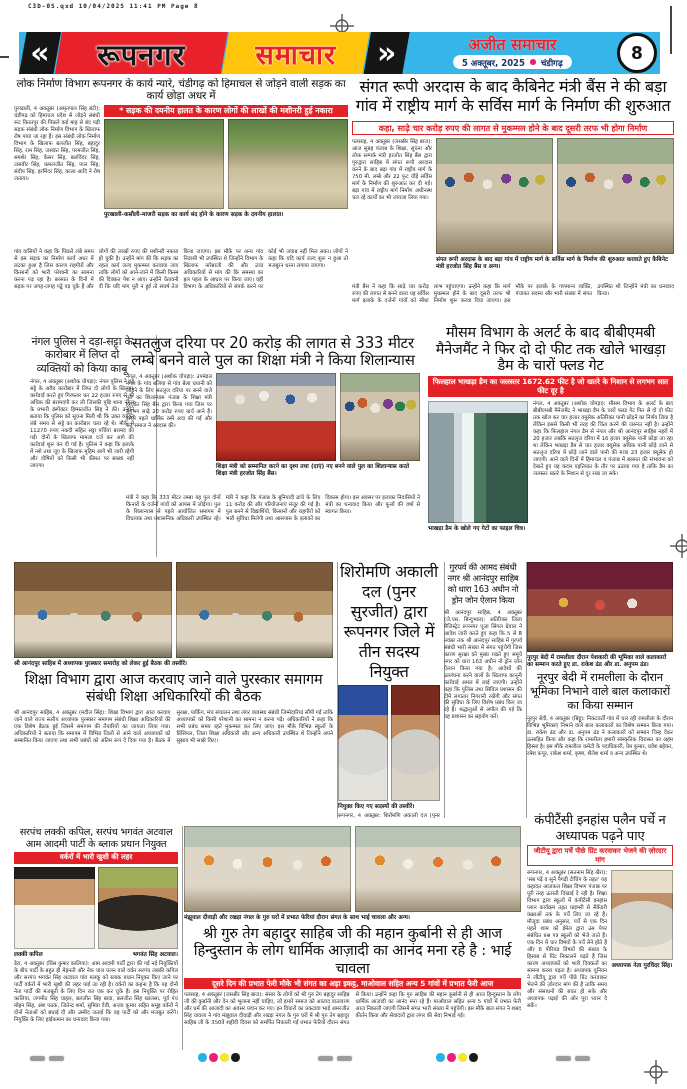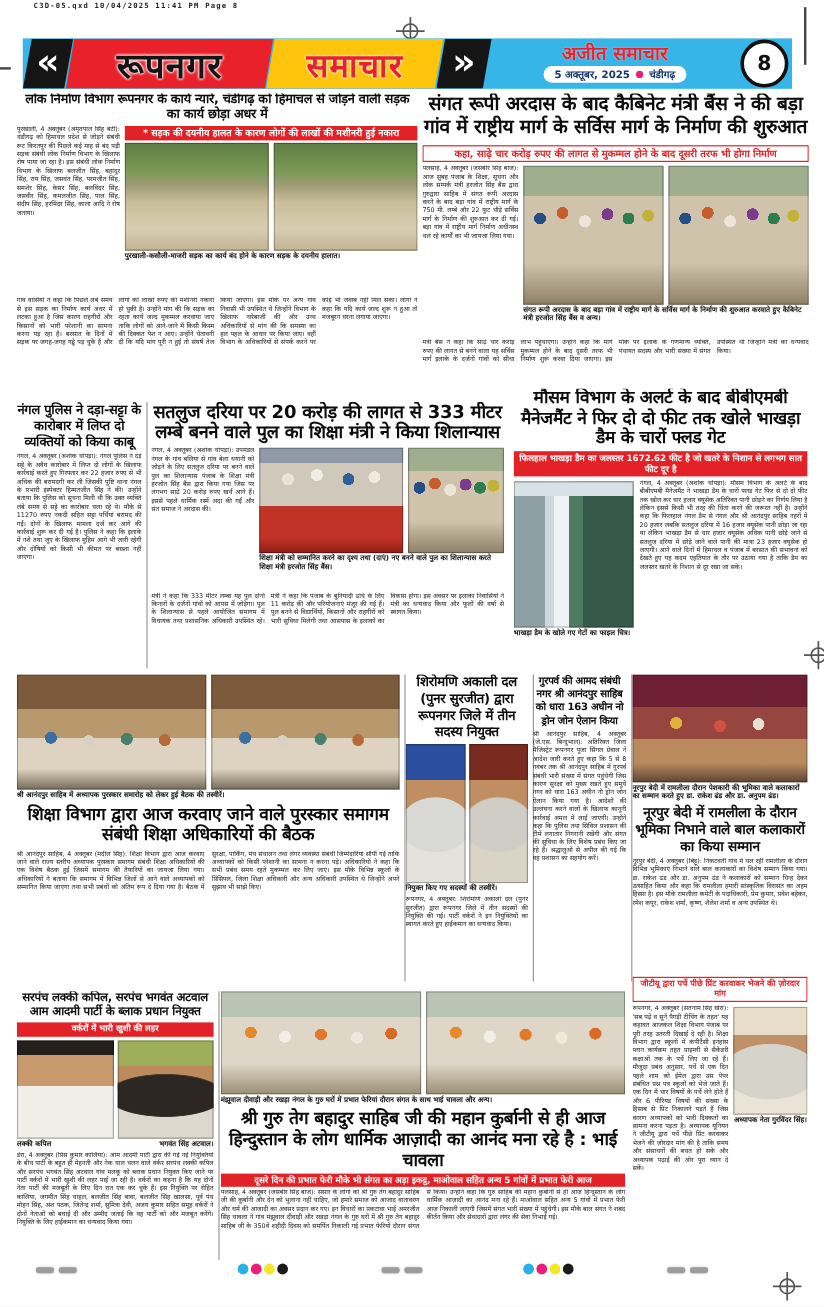--- a/index.html
+++ b/index.html
@@ -19,21 +19,21 @@
   .seg-yellow .t{font-size:27px;font-weight:800;color:#e8212b;text-shadow:0 0 2px #fff,0 0 2px #fff;letter-spacing:1px;}
   .seg-chev2{width:46px;background:#151515;clip-path:polygon(16% 0,100% 0,84% 100%,0 100%);color:#fff;font-size:30px;font-weight:bold;line-height:1;}
   .seg-right{flex:2.4;flex-direction:column;gap:2px;padding:2px 4px;}
   .brand{font-size:16px;font-weight:800;color:#e8212b;text-shadow:0 0 1px #fff;line-height:1;}
   .datepill{background:#fff;border-radius:9px;height:14px;display:flex;align-items:center;gap:5px;padding:0 9px;font-size:8.5px;font-weight:bold;color:#17356d;}
   .dot{width:6px;height:6px;border-radius:50%;background:#ec1e79;}
   .ball{width:34px;height:34px;border-radius:50%;background:#fff;border:3px solid #111;display:flex;align-items:center;justify-content:center;
         font-size:17px;font-weight:800;color:#111;align-self:center;margin:0 3px 0 2px;flex:none;}
   
   .art{overflow:hidden;}
-  .hl{font-weight:700;color:#0c0c0c;text-align:center;letter-spacing:-0.2px;}
+  .hl{font-weight:400;color:#0c0c0c;text-align:center;letter-spacing:-0.2px;}
   .body-txt{font-size:5.3px;line-height:1.32;text-align:justify;color:#1c1c1c;overflow:hidden;}
   .cap{font-size:5.9px;line-height:1.2;font-weight:bold;color:#111;}
   .red-bar{background:#e32227;color:#fff;font-weight:bold;text-align:center;line-height:1.3;padding:1px 2px;}
   .red-box{border:1.2px solid #e32227;color:#e32227;background:#fff;font-weight:bold;text-align:center;line-height:1.25;padding:1px 2px;}
   .rule-r{border-right:1px solid #9a9a9a;}
   .cols2{column-count:2;column-gap:6px;}
   .cols3{column-count:3;column-gap:5px;}
   .cols4{column-count:4;column-gap:5px;}
   .row{display:flex;gap:4px;}
   
@@ -158,21 +158,21 @@
         <div class="row">
           <div class="ph ph-crowd" style="flex:1;height:116px"></div>
           <div class="ph ph-crowd" style="flex:1;height:116px"></div>
         </div>
         <div class="cap" style="margin-top:2px">संगत रूपी अरदास के बाद बड़ा गांव में राष्ट्रीय मार्ग के सर्विस मार्ग के निर्माण की शुरुआत करवाते हुए कैबिनेट मंत्री हरजोत सिंह बैंस व अन्य।</div>
       </div>
     </div>
     <div class="body-txt cols4" style="margin-top:3px;height:40px">मंत्री बैंस ने कहा कि साढ़े चार करोड़ रुपए की लागत से बनने वाला यह सर्विस मार्ग इलाके के दर्जनों गांवों को सीधा लाभ पहुंचाएगा। उन्होंने कहा कि मार्ग मुकम्मल होने के बाद दूसरी तरफ भी निर्माण शुरू करवा दिया जाएगा। इस मौके पर इलाके के गणमान्य व्यक्ति, पंचायत सदस्य और भारी संख्या में संगत उपस्थित थी जिन्होंने मंत्री का धन्यवाद किया।</div>
   </div>
 
-  <div class="abs art rule-r" style="left:14px;top:335px;width:104px;height:222px;padding-right:4px">
+  <div class="abs art rule-r" style="left:30px;top:335px;width:104px;height:222px;padding-right:22px">
     <div class="hl" style="font-size:10.8px;line-height:1.25">नंगल पुलिस ने दड़ा-सट्टा के कारोबार में लिप्त दो व्यक्तियों को किया काबू</div>
     <div class="body-txt" style="margin-top:3px;height:168px">नंगल, 4 अक्तूबर (अशोक चोपड़ा): नंगल पुलिस ने दड़े सट्टे के अवैध कारोबार में लिप्त दो लोगों के खिलाफ कार्रवाई करते हुए गिरफ्तार कर 22 हजार रुपए से भी अधिक की बरामदगी कर ली जिसकी पुष्टि थाना नंगल के प्रभारी इंस्पेक्टर हिम्मतजीत सिंह ने की। उन्होंने बताया कि पुलिस को सूचना मिली थी कि उक्त व्यक्ति लंबे समय से सट्टे का कारोबार चला रहे थे। मौके से 11270 रुपए नकदी सहित सट्टा पर्चियां बरामद की गईं। दोनों के खिलाफ मामला दर्ज कर आगे की कार्रवाई शुरू कर दी गई है। पुलिस ने कहा कि इलाके में नशे तथा जूए के खिलाफ मुहिम आगे भी जारी रहेगी और दोषियों को किसी भी कीमत पर बख्शा नहीं जाएगा।</div>
   </div>
 
   <div class="abs art" style="left:126px;top:335px;width:294px;height:222px">
     <div class="hl" style="font-size:15px;line-height:1.16">सतलुज दरिया पर 20 करोड़ की लागत से 333 मीटर लम्बे बनने वाले पुल का शिक्षा मंत्री ने किया शिलान्यास</div>
     <div class="row" style="margin-top:3px">
       <div class="body-txt" style="width:86px;height:118px;flex:none">नंगल, 4 अक्तूबर (अशोक चोपड़ा): उपमंडल नंगल के गांव बलिया से गांव बेला धयानी को जोड़ने के लिए सतलुज दरिया पर बनने वाले पुल का शिलान्यास पंजाब के शिक्षा मंत्री हरजोत सिंह बैंस द्वारा किया गया जिस पर लगभग साढ़े 20 करोड़ रुपए खर्च आने हैं। इससे पहले धार्मिक रस्में अदा की गईं और संत समाज ने अरदास की।</div>
       <div style="flex:1">
         <div class="row">
@@ -201,21 +201,21 @@
     <div class="row">
       <div class="ph ph-meeting" style="flex:1;height:96px"></div>
       <div class="ph ph-meeting" style="flex:1;height:96px"></div>
     </div>
     <div class="cap" style="margin-top:2px">श्री आनंदपुर साहिब में अध्यापक पुरस्कार समारोह को लेकर हुई बैठक की तस्वीरें।</div>
     <div class="hl" style="font-size:14.4px;line-height:1.2;margin-top:4px">शिक्षा विभाग द्वारा आज करवाए जाने वाले पुरस्कार समागम संबंधी शिक्षा अधिकारियों की बैठक</div>
     <div class="body-txt cols2" style="margin-top:3px;height:96px">श्री आनंदपुर साहिब, 4 अक्तूबर (मदील सिंह): शिक्षा विभाग द्वारा आज करवाए जाने वाले राज्य स्तरीय अध्यापक पुरस्कार समागम संबंधी शिक्षा अधिकारियों की एक विशेष बैठक हुई जिसमें समागम की तैयारियों का जायजा लिया गया। अधिकारियों ने बताया कि समागम में विभिन्न जिलों से आने वाले अध्यापकों को सम्मानित किया जाएगा तथा सभी प्रबंधों को अंतिम रूप दे दिया गया है। बैठक में सुरक्षा, पार्किंग, मंच संचालन तथा लंगर व्यवस्था संबंधी जिम्मेदारियां सौंपी गईं ताकि अध्यापकों को किसी परेशानी का सामना न करना पड़े। अधिकारियों ने कहा कि सभी प्रबंध समय रहते मुकम्मल कर लिए जाएं। इस मौके विभिन्न स्कूलों के प्रिंसिपल, जिला शिक्षा अधिकारी और अन्य अधिकारी उपस्थित थे जिन्होंने अपने सुझाव भी साझे किए।</div>
   </div>
 
   <div class="abs art rule-r" style="left:338px;top:562px;width:102px;height:256px;padding-right:4px">
-    <div class="hl" style="font-size:11px;line-height:1.25">शिरोमणि अकाली दल (पुनर सुरजीत) द्वारा रूपनगर जिले में तीन सदस्य नियुक्त</div>
+    <div class="hl" style="font-size:16px;line-height:1.25">शिरोमणि अकाली दल (पुनर सुरजीत) द्वारा रूपनगर जिले में तीन सदस्य नियुक्त</div>
     <div class="row" style="margin-top:3px;gap:3px">
       <div class="ph port-blue" style="flex:1;height:116px"></div>
       <div class="ph port-maroon" style="flex:1;height:116px"></div>
     </div>
     <div class="cap" style="margin-top:2px">नियुक्त किए गए सदस्यों की तस्वीरें।</div>
     <div class="body-txt" style="margin-top:2px;height:60px">रूपनगर, 4 अक्तूबर: शिरोमणि अकाली दल (पुनर सुरजीत) द्वारा रूपनगर जिले में तीन सदस्यों की नियुक्ति की गई। पार्टी वर्करों ने इन नियुक्तियों का स्वागत करते हुए हाईकमान का धन्यवाद किया।</div>
   </div>
 
   <div class="abs art rule-r" style="left:444px;top:562px;width:78px;height:256px;padding-right:4px">
     <div class="hl" style="font-size:8.4px;line-height:1.3">गुरपर्व की आमद संबंधी नगर श्री आनंदपुर साहिब को धारा 163 अधीन नो ड्रोन जोन ऐलान किया</div>
@@ -223,20 +223,21 @@
   </div>
 
   <div class="abs art" style="left:527px;top:562px;width:146px;height:248px">
     <div class="ph ph-ramlila" style="height:90px"></div>
     <div class="cap" style="margin-top:2px">नूरपुर बेदी में रामलीला दौरान पेशकारी की भूमिका वाले कलाकारों का सम्मान करते हुए डा. राकेश ढंड और डा. अनुपम ढंड।</div>
     <div class="hl" style="font-size:11.4px;line-height:1.22;margin-top:3px">नूरपुर बेदी में रामलीला के दौरान भूमिका निभाने वाले बाल कलाकारों का किया सम्मान</div>
     <div class="body-txt" style="margin-top:2px;height:84px">नूरपुर बेदी, 4 अक्तूबर (बिट्टू): निकटवर्ती गांव में चल रही रामलीला के दौरान विभिन्न भूमिकाएं निभाने वाले बाल कलाकारों का विशेष सम्मान किया गया। डा. राकेश ढंड और डा. अनुपम ढंड ने कलाकारों को सम्मान चिन्ह देकर उत्साहित किया और कहा कि रामलीला हमारी सांस्कृतिक विरासत का अहम हिस्सा है। इस मौके रामलीला कमेटी के पदाधिकारी, प्रेम कुमार, प्रवेश बहेकर, रमेश कपूर, राकेश शर्मा, कृष्ण, शैलेश शर्मा व अन्य उपस्थित थे।</div>
   </div>
 
   <div class="abs art" style="left:527px;top:812px;width:146px;height:274px">
+    <div class="hl" style="font-size:13px;line-height:1.2">कंपीटैंसी इनहांस पलैन पर्चे न अध्यापक पढ़ने पाए</div>
     <div class="red-box" style="font-size:6.8px;margin-top:2px">जीटीयू द्वारा पर्चे पीछे प्रिंट करवाकर भेजने की ज़ोरदार मांग</div>
     <div style="margin-top:3px;overflow:hidden;height:212px">
       <div style="float:right;width:62px;margin:1px 0 1px 4px">
         <div class="ph port-cream" style="height:90px"></div>
         <div class="cap" style="margin-top:2px;text-align:center">अध्यापक नेता गुरविंदर सिंह।</div>
       </div>
       <div class="body-txt" style="height:212px">रूपनगर, 4 अक्तूबर (सतनाम सिंह खैरा): 'सब पढ़ें व सुनें पैगड़ी टीचिंग के तहत' यह कहावत आजकल शिक्षा विभाग पंजाब पर पूरी तरह उतरती दिखाई दे रही है। शिक्षा विभाग द्वारा स्कूलों में कंपीटैंसी इनहांस प्लान कार्यक्रम तहत प्राइमरी से सैकेंडरी कक्षाओं तक के पर्चे लिए जा रहे हैं। मौजूदा प्रबंध अनुसार, पर्चे से एक दिन पहले शाम को ईमेल द्वारा उस पेपर संबंधित प्रश्न पत्र स्कूलों को भेजे जाते हैं। एक दिन में चार विषयों के पर्चे लेने होते हैं और 6 पीरियड विषयों की संख्या के हिसाब से प्रिंट निकालने पड़ते हैं जिस कारण अध्यापकों को भारी दिक्कतों का सामना करना पड़ता है। अध्यापक यूनियन ने जीटीयू द्वारा पर्चे पीछे प्रिंट करवाकर भेजने की ज़ोरदार मांग की है ताकि समय और संसाधनों की बचत हो सके और अध्यापक पढ़ाई की ओर पूरा ध्यान दे सकें।</div>
     </div>
   </div>
 

